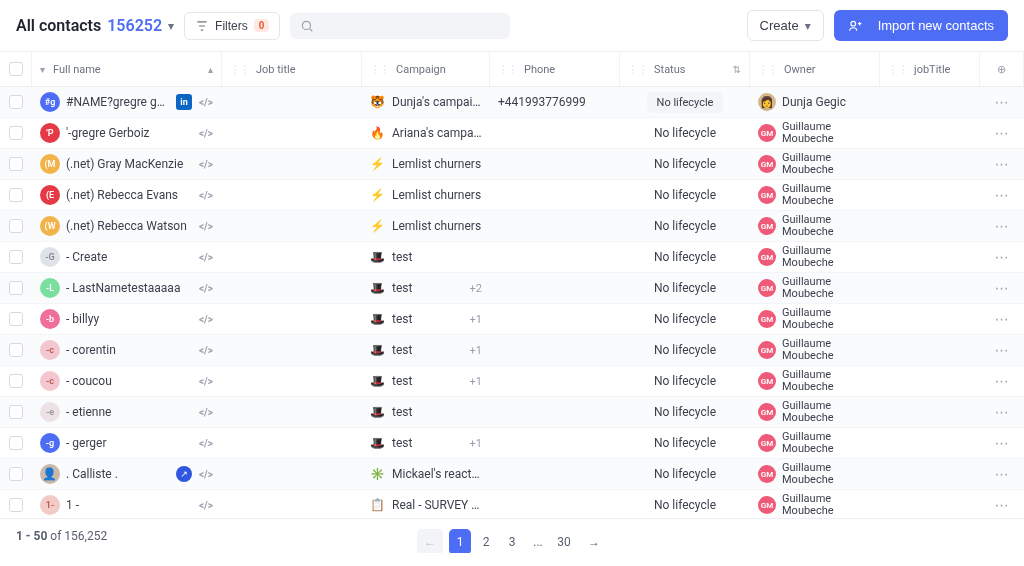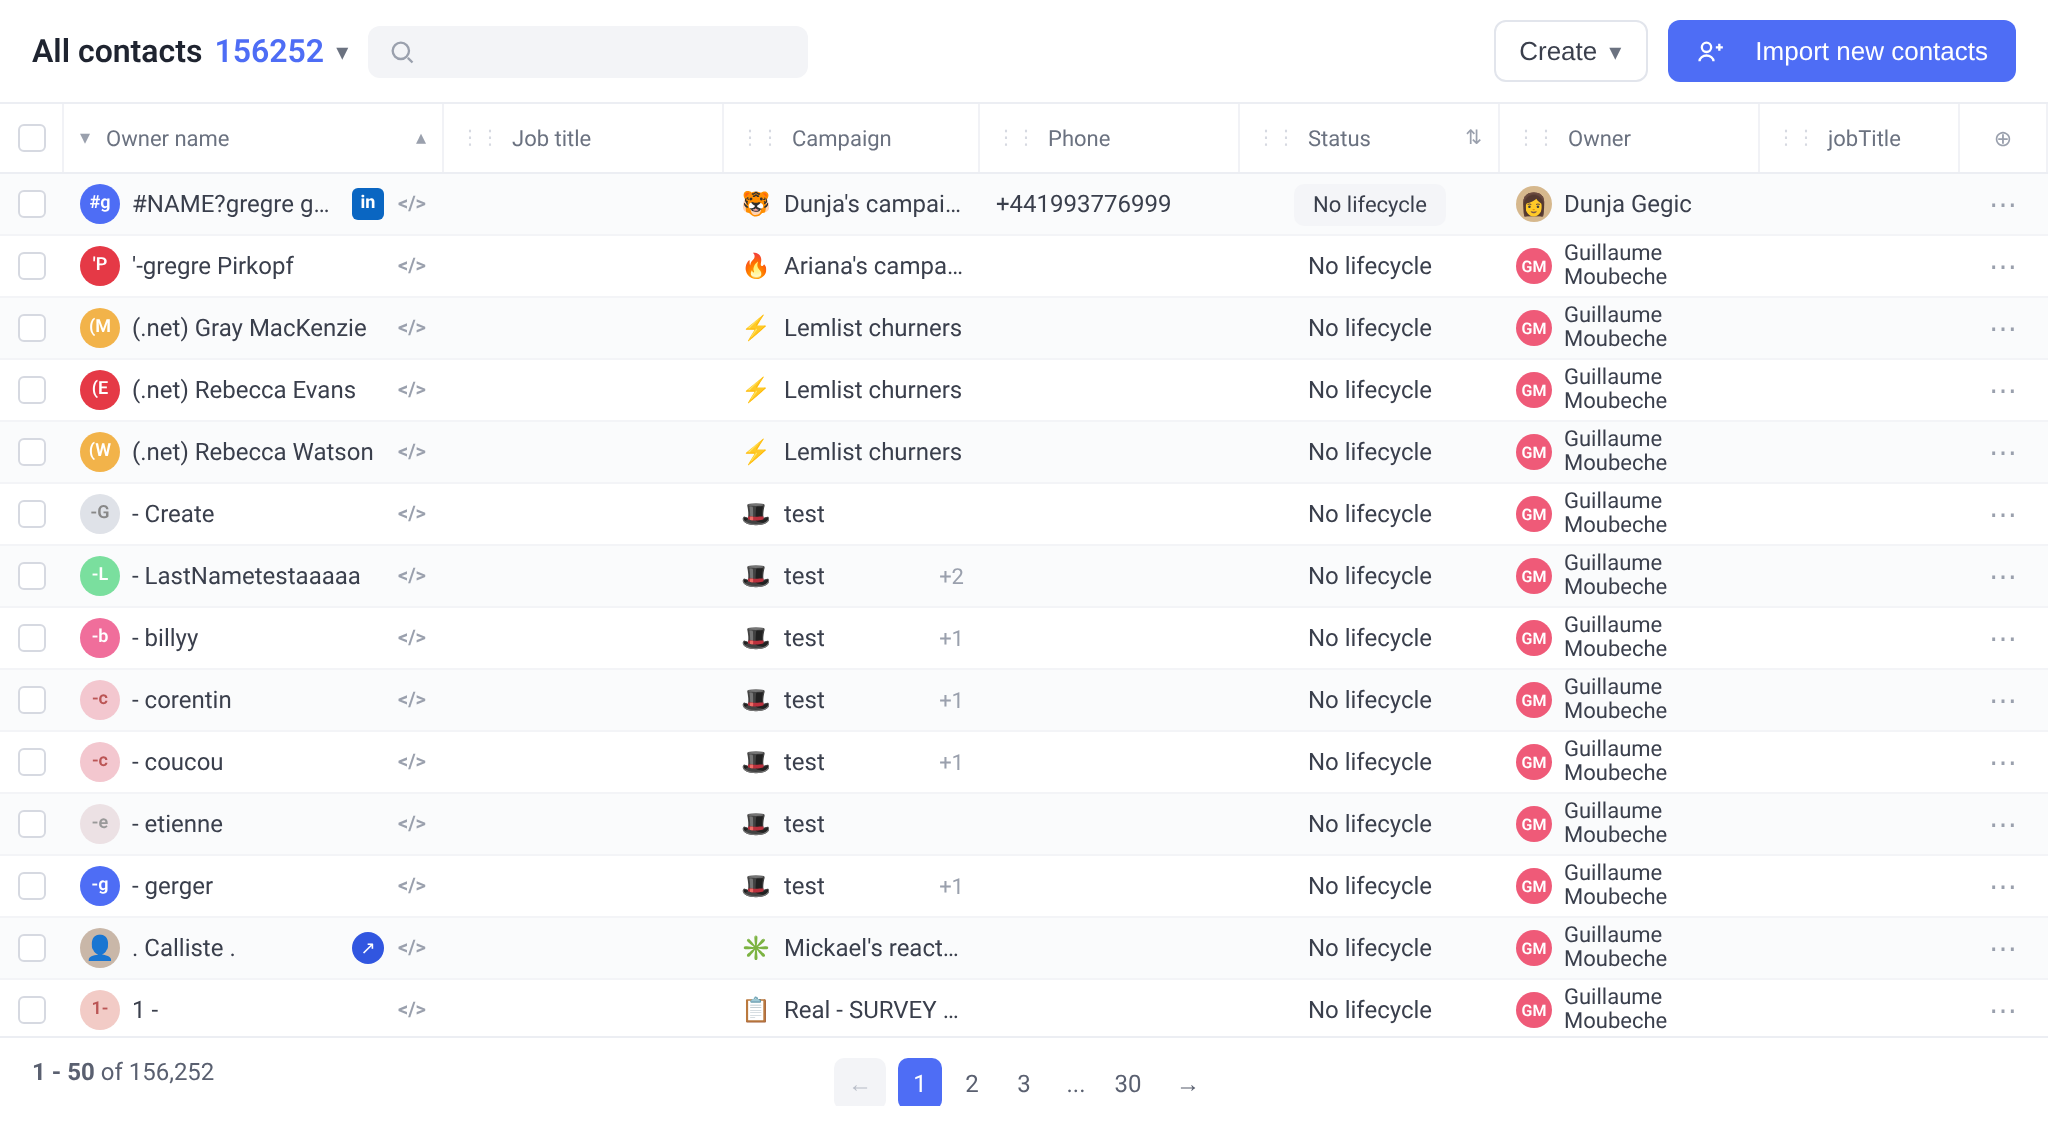--- a/index.html
+++ b/index.html
@@ -76,20 +76,27 @@
 <body>
 
 <div class="app">
 
   <div class="topbar">
     <div class="title-wrap">
       <span class="title">All contacts</span>
       <span class="count">156252</span>
       <span class="chev">▾</span>
     </div>
+    <button class="filters-btn">
+      <svg class="icon-svg" viewBox="0 0 24 24" fill="none" stroke="#6b7280" stroke-width="2">
+          <path d="M4 5h16M7 12h10M10 19h4"></path>
+        </svg>
+      <span>Filters</span>
+      <span class="filters-badge">0</span>
+    </button>
     <div class="search-wrap">
       <svg class="icon-svg" viewBox="0 0 24 24" fill="none" stroke="#9aa0ad" stroke-width="2">
           <circle cx="11" cy="11" r="7"></circle>
           <path d="M21 21l-4-4"></path>
         </svg>
     </div>
     <div class="spacer"></div>
     <button class="create-btn">
       <span>Create</span>
       <span class="chev">▾</span>
@@ -102,21 +109,21 @@
       <span>Import new contacts</span>
     </button>
   </div>
 
   <div class="theader">
     <div class="col col-check">
         <div class="chk"></div>
       </div>
     <div class="col col-name">
       <span class="name-sort">▾</span>
-      <span>Owner name</span>
+      <span>Full name</span>
       <span class="sort-chev">▴</span>
     </div>
     <div class="col col-job">
         <span class="grip">⋮⋮</span>
         <span>Job title</span>
       </div>
     <div class="col col-camp">
         <span class="grip">⋮⋮</span>
         <span>Campaign</span>
       </div>
@@ -172,21 +179,21 @@
         <div class="col col-actions">
           <span class="dots">⋯</span>
         </div>
       </div>
       <div class="row">
         <div class="col col-check">
           <div class="chk"></div>
         </div>
         <div class="col col-name">
           <div class="avatar" style="background: rgb(229, 57, 70);">'P</div>
-          <span class="ellip">'-gregre Pirkopf</span>
+          <span class="ellip">'-gregre Gerboiz</span>
           <span class="js-badge">&lt;/&gt;</span>
         </div>
         <div class="col col-job"></div>
         <div class="col col-camp">
           <span class="camp-emoji">🔥</span>
           <span class="ellip">Ariana's campaign (...</span>
         </div>
         <div class="col col-phone"></div>
         <div class="col col-status" style="justify-content: center; position: relative;">
           <span>No lifecycle</span>

